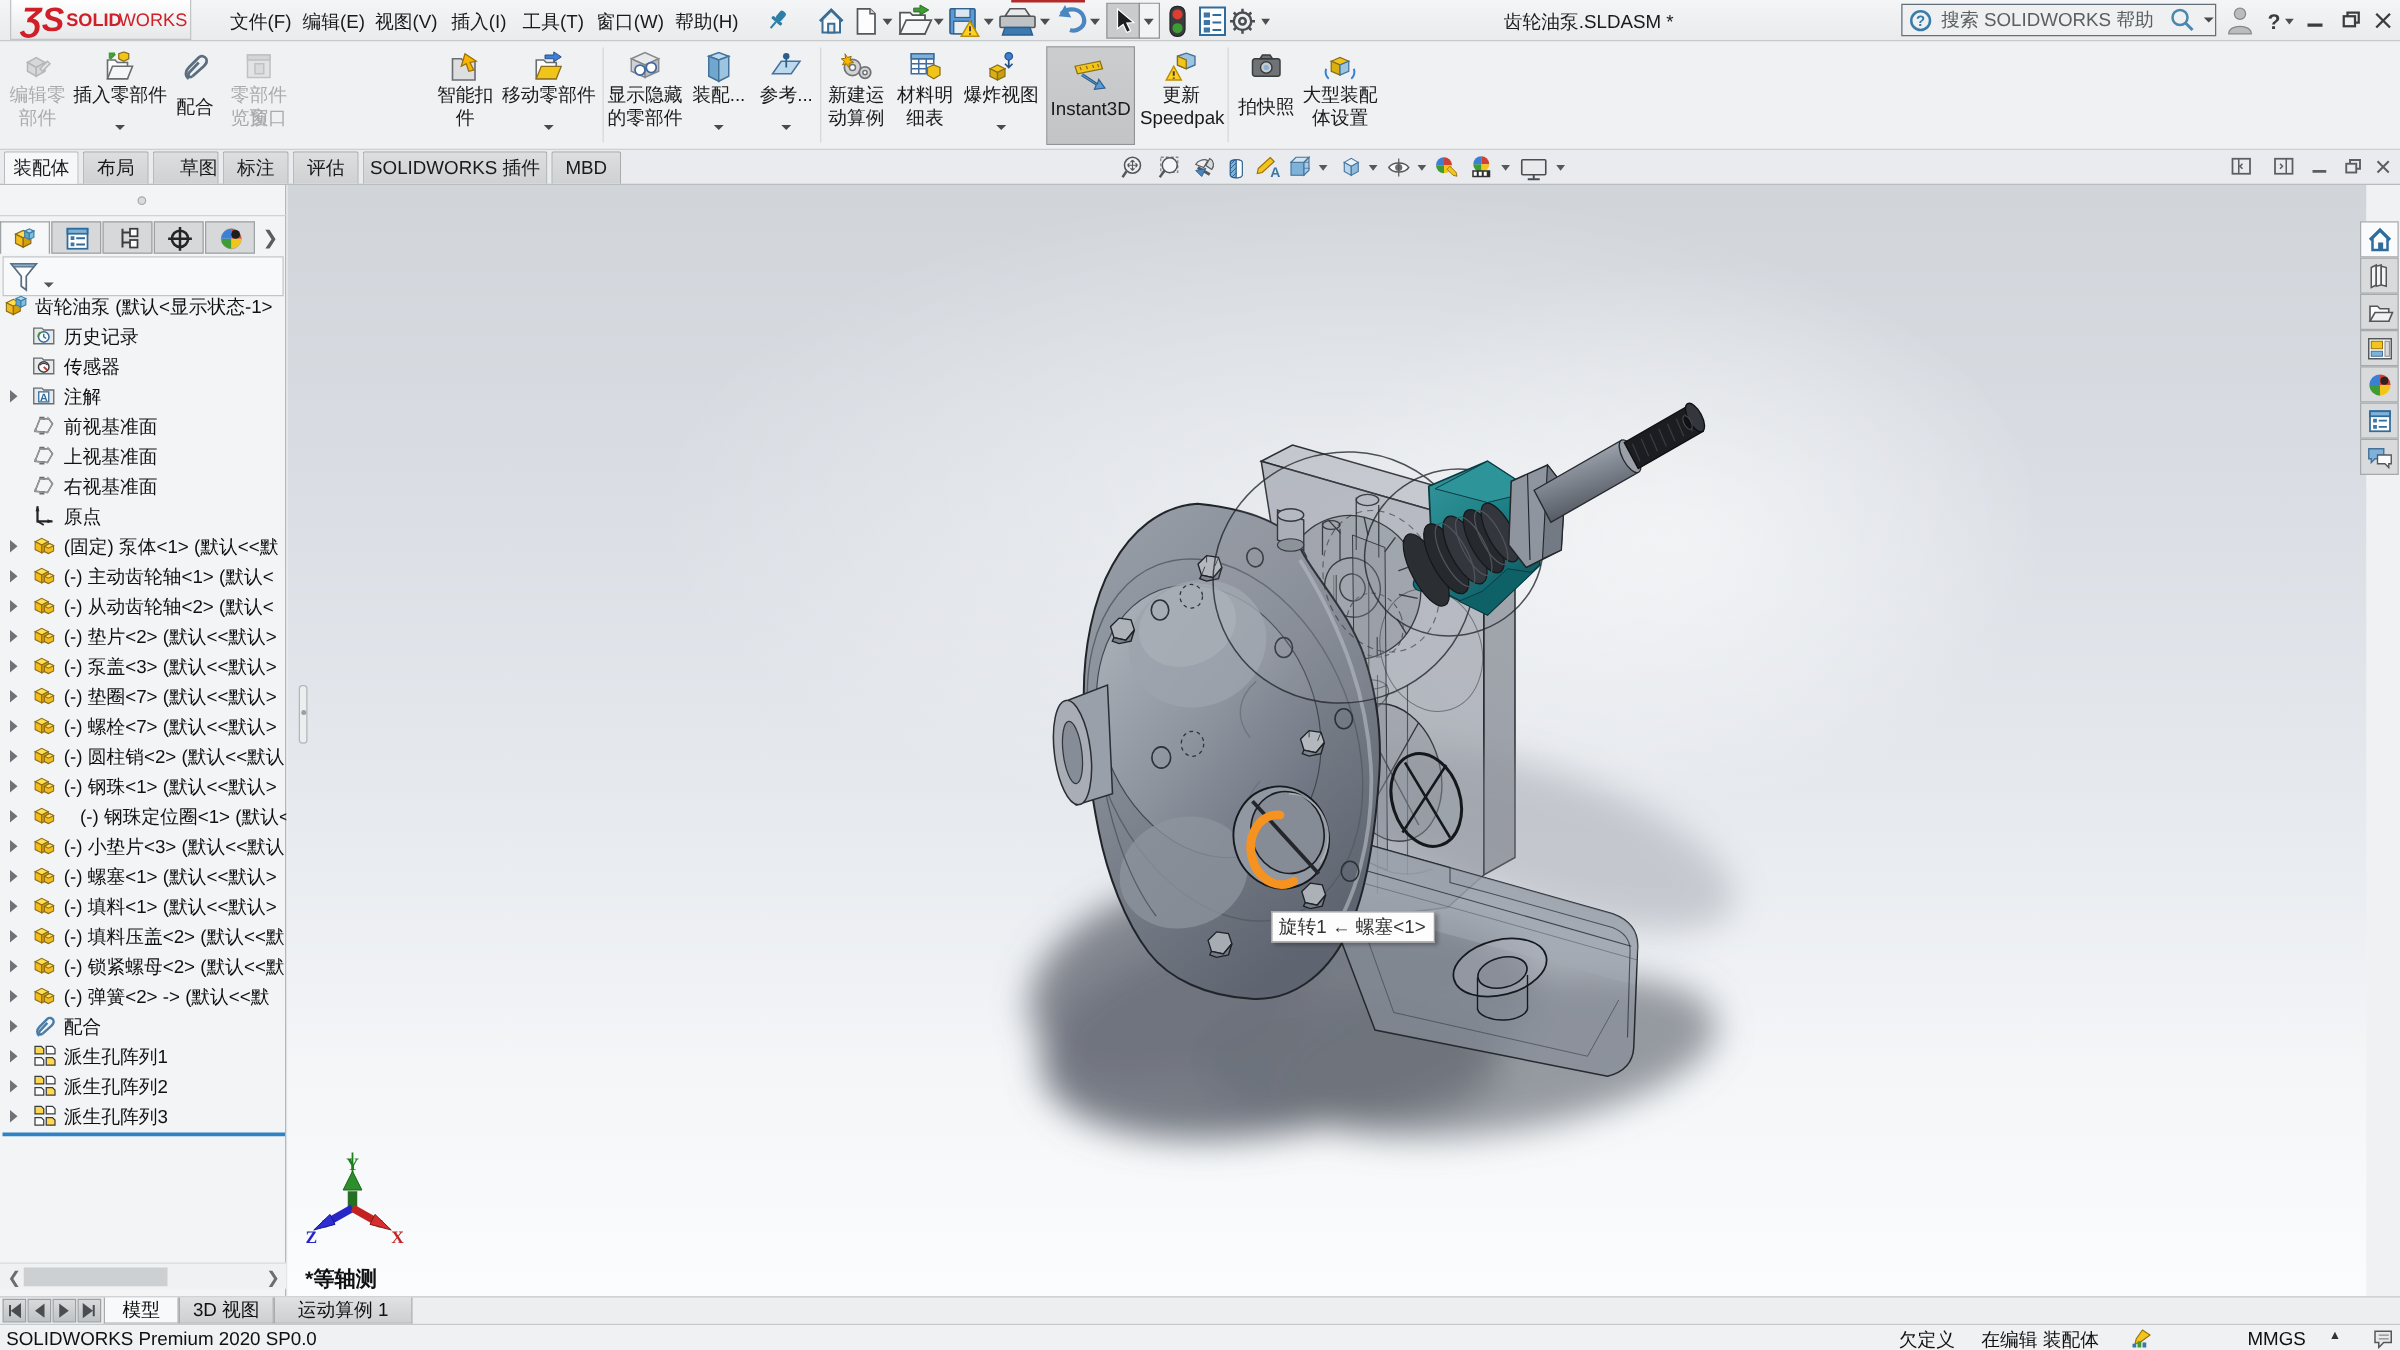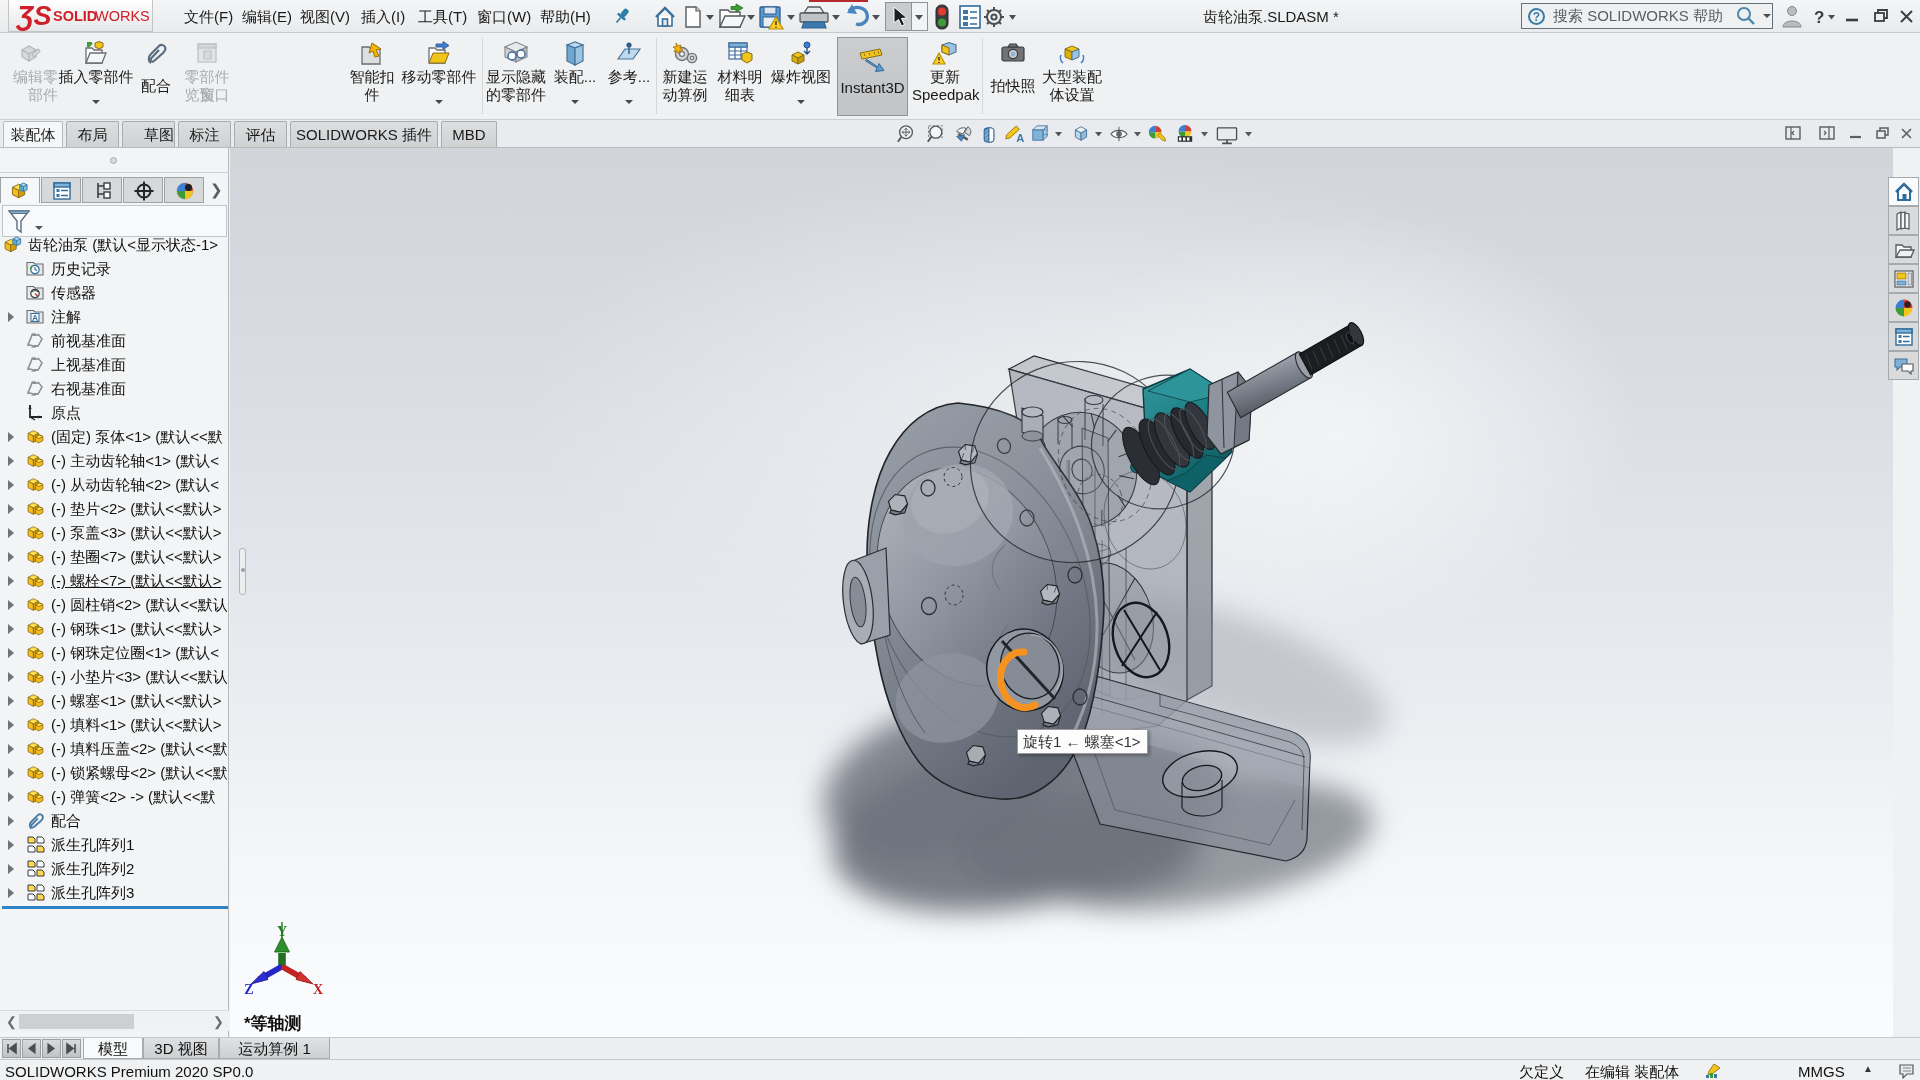--- a/index.html
+++ b/index.html
@@ -167,21 +167,21 @@
       <g fill="none" stroke="#3a3d40" stroke-width="1.8">
           <rect x="97" y="11" width="9" height="8"></rect>
           <path d="M100,11 v-3 h9 v8 h-3"></path>
         </g>
       <path d="M123,9 l11,11 M134,9 l-11,11" stroke="#3a3d40" stroke-width="1.9" fill="none"></path>
     </svg>
   </div>
 
   <div id="ribbon">
 
-    <div class="rbtn" style="left:2px;width:56px;text-align:right;">
+    <div class="rbtn" style="left:2px;width:56px;">
       <svg class="ric" width="24" height="24" viewBox="0 0 24 24">
           <g fill="#d7d8da" stroke="#b5b7b9" stroke-width="1.2">
             <path d="M4,9 L11,5 L18,9 L11,13 Z"></path>
             <path d="M4,9 L4,16 L11,20 L11,13 Z"></path>
             <path d="M18,9 L18,16 L11,20 L11,13 Z"></path>
             <path d="M14,14 L20,8 L22,10 L16,16 Z" fill="#e3e4e6"></path>
           </g>
         </svg>
       <div class="rlabel dis l1">编辑零</div>
         <div class="rlabel dis l2">部件</div>
@@ -899,21 +899,21 @@
           </div>
         <div class="trow" style="top:421px;">
             <div class="arrow"></div>
             <svg class="ticon" style="position:absolute;left:26px;top:2px;" width="19" height="19" viewBox="0 0 18 18">
               <path d="M2,6 L7,3.5 L12,6 L7,8.5 Z" fill="#ffdf4f" stroke="#8a6d1a" stroke-width="0.8"></path>
               <path d="M2,6 L2,12 L7,14.5 L7,8.5 Z" fill="#f3bb1c" stroke="#8a6d1a" stroke-width="0.8"></path>
               <path d="M12,6 L12,12 L7,14.5 L7,8.5 Z" fill="#d89e06" stroke="#8a6d1a" stroke-width="0.8"></path>
               <path d="M9,9.5 L13,7.5 L16,9 L16,13 L12,15 L9,13.5 Z" fill="#f3bb1c" stroke="#8a6d1a" stroke-width="0.8"></path>
               <path d="M9,9.5 L13,7.5 L16,9 L12,11 Z" fill="#ffdf4f" stroke="#8a6d1a" stroke-width="0.8"></path>
             </svg>
-            <span class="txt" style="left:51px;text-decoration:underline;">(-) 螺栓&lt;7&gt; (默认&lt;&lt;默认&gt;</span>
+            <span class="txt" style="left:51px;">(-) 螺栓&lt;7&gt; (默认&lt;&lt;默认&gt;</span>
           </div>
         <div class="trow" style="top:445px;">
             <div class="arrow"></div>
             <svg class="ticon" style="position:absolute;left:26px;top:2px;" width="19" height="19" viewBox="0 0 18 18">
               <path d="M2,6 L7,3.5 L12,6 L7,8.5 Z" fill="#ffdf4f" stroke="#8a6d1a" stroke-width="0.8"></path>
               <path d="M2,6 L2,12 L7,14.5 L7,8.5 Z" fill="#f3bb1c" stroke="#8a6d1a" stroke-width="0.8"></path>
               <path d="M12,6 L12,12 L7,14.5 L7,8.5 Z" fill="#d89e06" stroke="#8a6d1a" stroke-width="0.8"></path>
               <path d="M9,9.5 L13,7.5 L16,9 L16,13 L12,15 L9,13.5 Z" fill="#f3bb1c" stroke="#8a6d1a" stroke-width="0.8"></path>
               <path d="M9,9.5 L13,7.5 L16,9 L12,11 Z" fill="#ffdf4f" stroke="#8a6d1a" stroke-width="0.8"></path>
             </svg>
@@ -932,21 +932,21 @@
           </div>
         <div class="trow" style="top:493px;">
             <div class="arrow"></div>
             <svg class="ticon" style="position:absolute;left:26px;top:2px;" width="19" height="19" viewBox="0 0 18 18">
               <path d="M2,6 L7,3.5 L12,6 L7,8.5 Z" fill="#ffdf4f" stroke="#8a6d1a" stroke-width="0.8"></path>
               <path d="M2,6 L2,12 L7,14.5 L7,8.5 Z" fill="#f3bb1c" stroke="#8a6d1a" stroke-width="0.8"></path>
               <path d="M12,6 L12,12 L7,14.5 L7,8.5 Z" fill="#d89e06" stroke="#8a6d1a" stroke-width="0.8"></path>
               <path d="M9,9.5 L13,7.5 L16,9 L16,13 L12,15 L9,13.5 Z" fill="#f3bb1c" stroke="#8a6d1a" stroke-width="0.8"></path>
               <path d="M9,9.5 L13,7.5 L16,9 L12,11 Z" fill="#ffdf4f" stroke="#8a6d1a" stroke-width="0.8"></path>
             </svg>
-            <span class="txt" style="left:51px;">(-) 钢珠定位圈&lt;1&gt; (默认&lt;</span>
+            <span class="txt" style="left:64px;">(-) 钢珠定位圈&lt;1&gt; (默认&lt;</span>
           </div>
         <div class="trow" style="top:517px;">
             <div class="arrow"></div>
             <svg class="ticon" style="position:absolute;left:26px;top:2px;" width="19" height="19" viewBox="0 0 18 18">
               <path d="M2,6 L7,3.5 L12,6 L7,8.5 Z" fill="#ffdf4f" stroke="#8a6d1a" stroke-width="0.8"></path>
               <path d="M2,6 L2,12 L7,14.5 L7,8.5 Z" fill="#f3bb1c" stroke="#8a6d1a" stroke-width="0.8"></path>
               <path d="M12,6 L12,12 L7,14.5 L7,8.5 Z" fill="#d89e06" stroke="#8a6d1a" stroke-width="0.8"></path>
               <path d="M9,9.5 L13,7.5 L16,9 L16,13 L12,15 L9,13.5 Z" fill="#f3bb1c" stroke="#8a6d1a" stroke-width="0.8"></path>
               <path d="M9,9.5 L13,7.5 L16,9 L12,11 Z" fill="#ffdf4f" stroke="#8a6d1a" stroke-width="0.8"></path>
             </svg>

